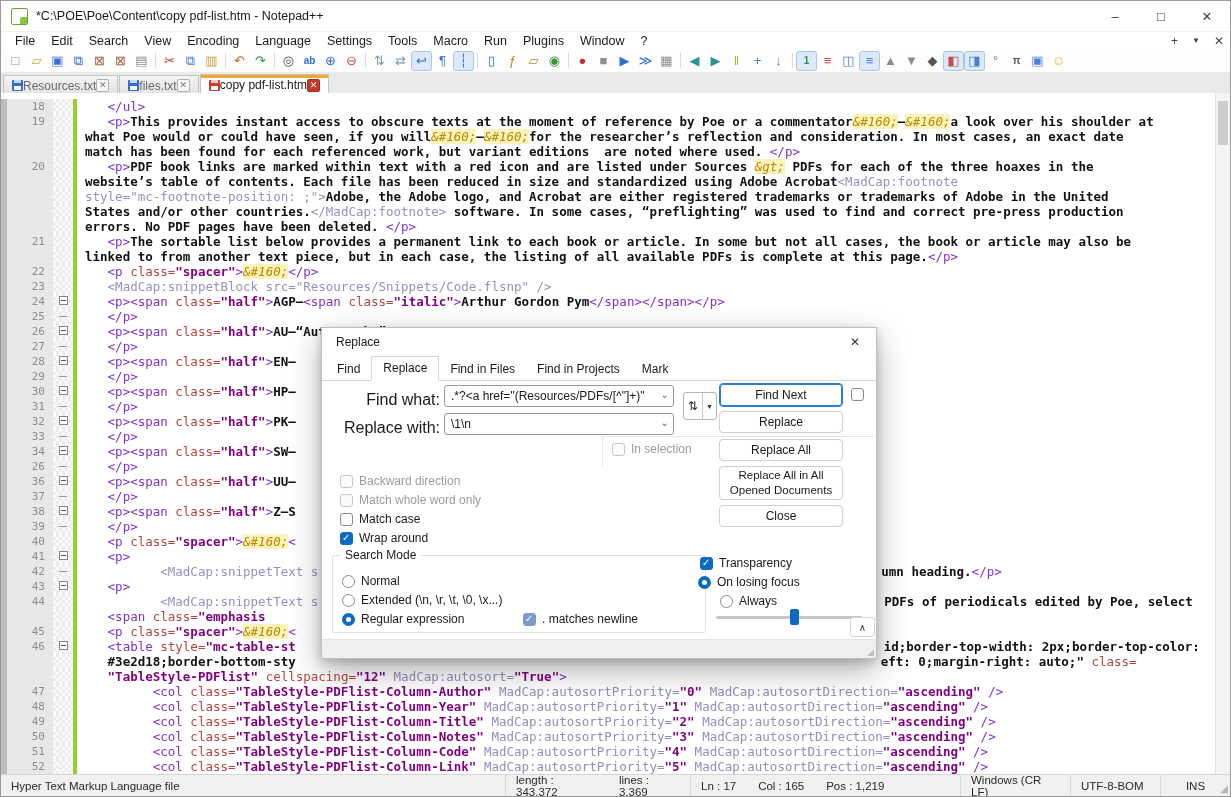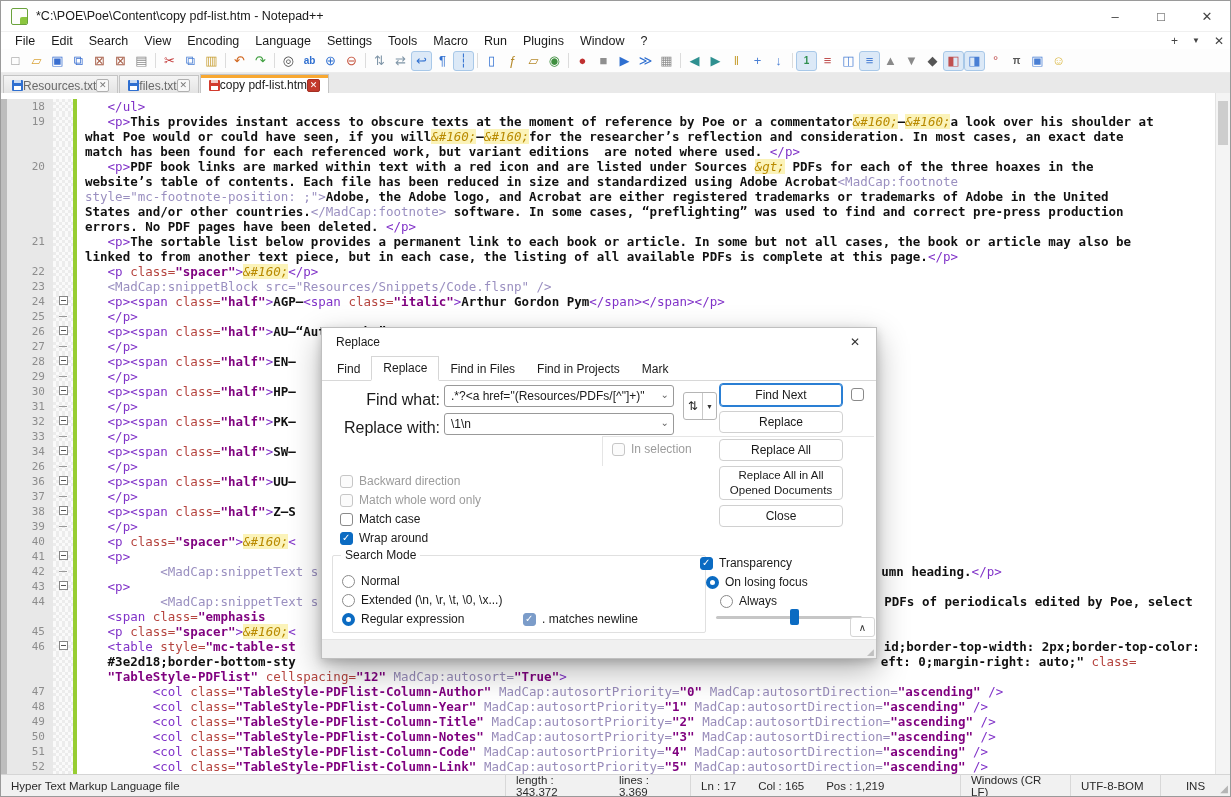--- a/index.html
+++ b/index.html
@@ -651,21 +651,21 @@
     <div class="ck-row" style="left:188px;top:284px;margin-left:13px;">
       <span class="cb checked muted"></span>
       <span class="lbl">. matches newline</span>
     </div>
 
     <div class="ck-row" style="left:378px;top:228px;">
       <span class="cb checked"></span>
       <span class="lbl">Transparency</span>
     </div>
     <div id="transparency-radios">
-        <div class="ck-row" style="left: 384px; top: 247px;">
+        <div class="ck-row" style="left: 376px; top: 247px;">
           <span class="rb selected"></span>
           <span class="lbl">On losing focus</span>
         </div>
         <div class="ck-row" style="left: 398px; top: 266px;">
           <span class="rb"></span>
           <span class="lbl">Always</span>
         </div>
       </div>
     <div class="slider-track" style="left:394px;top:288px;width:146px;">
       <div class="slider-thumb" id="slider-thumb" style="left: 74px;"></div>

